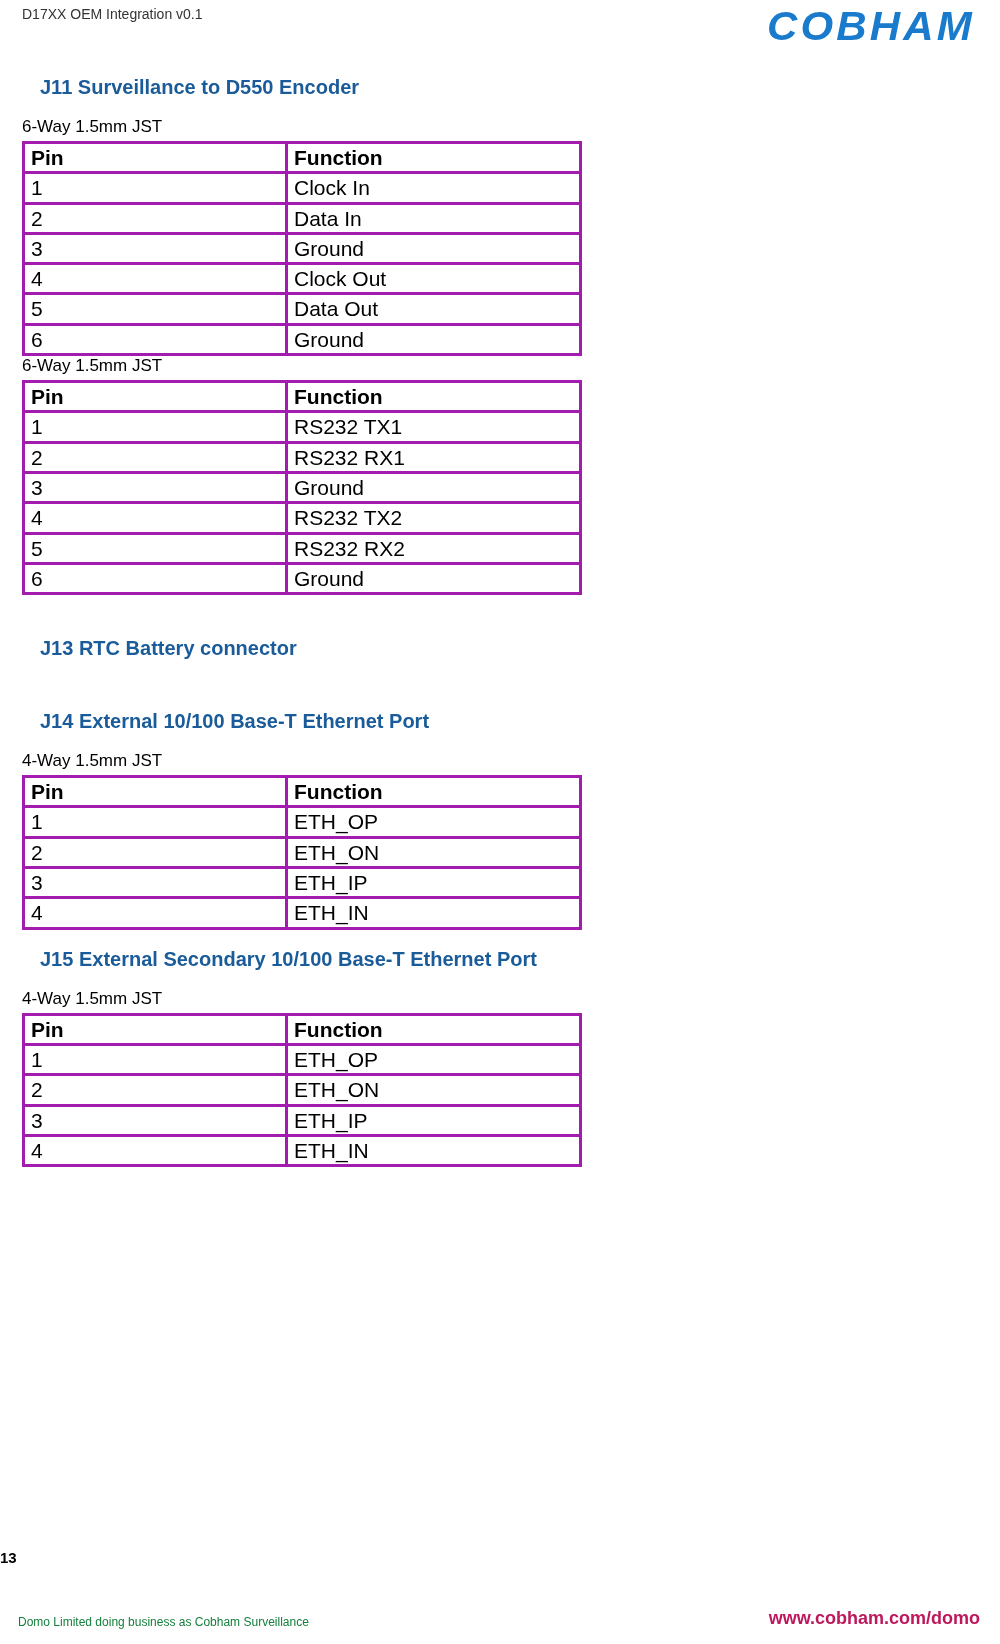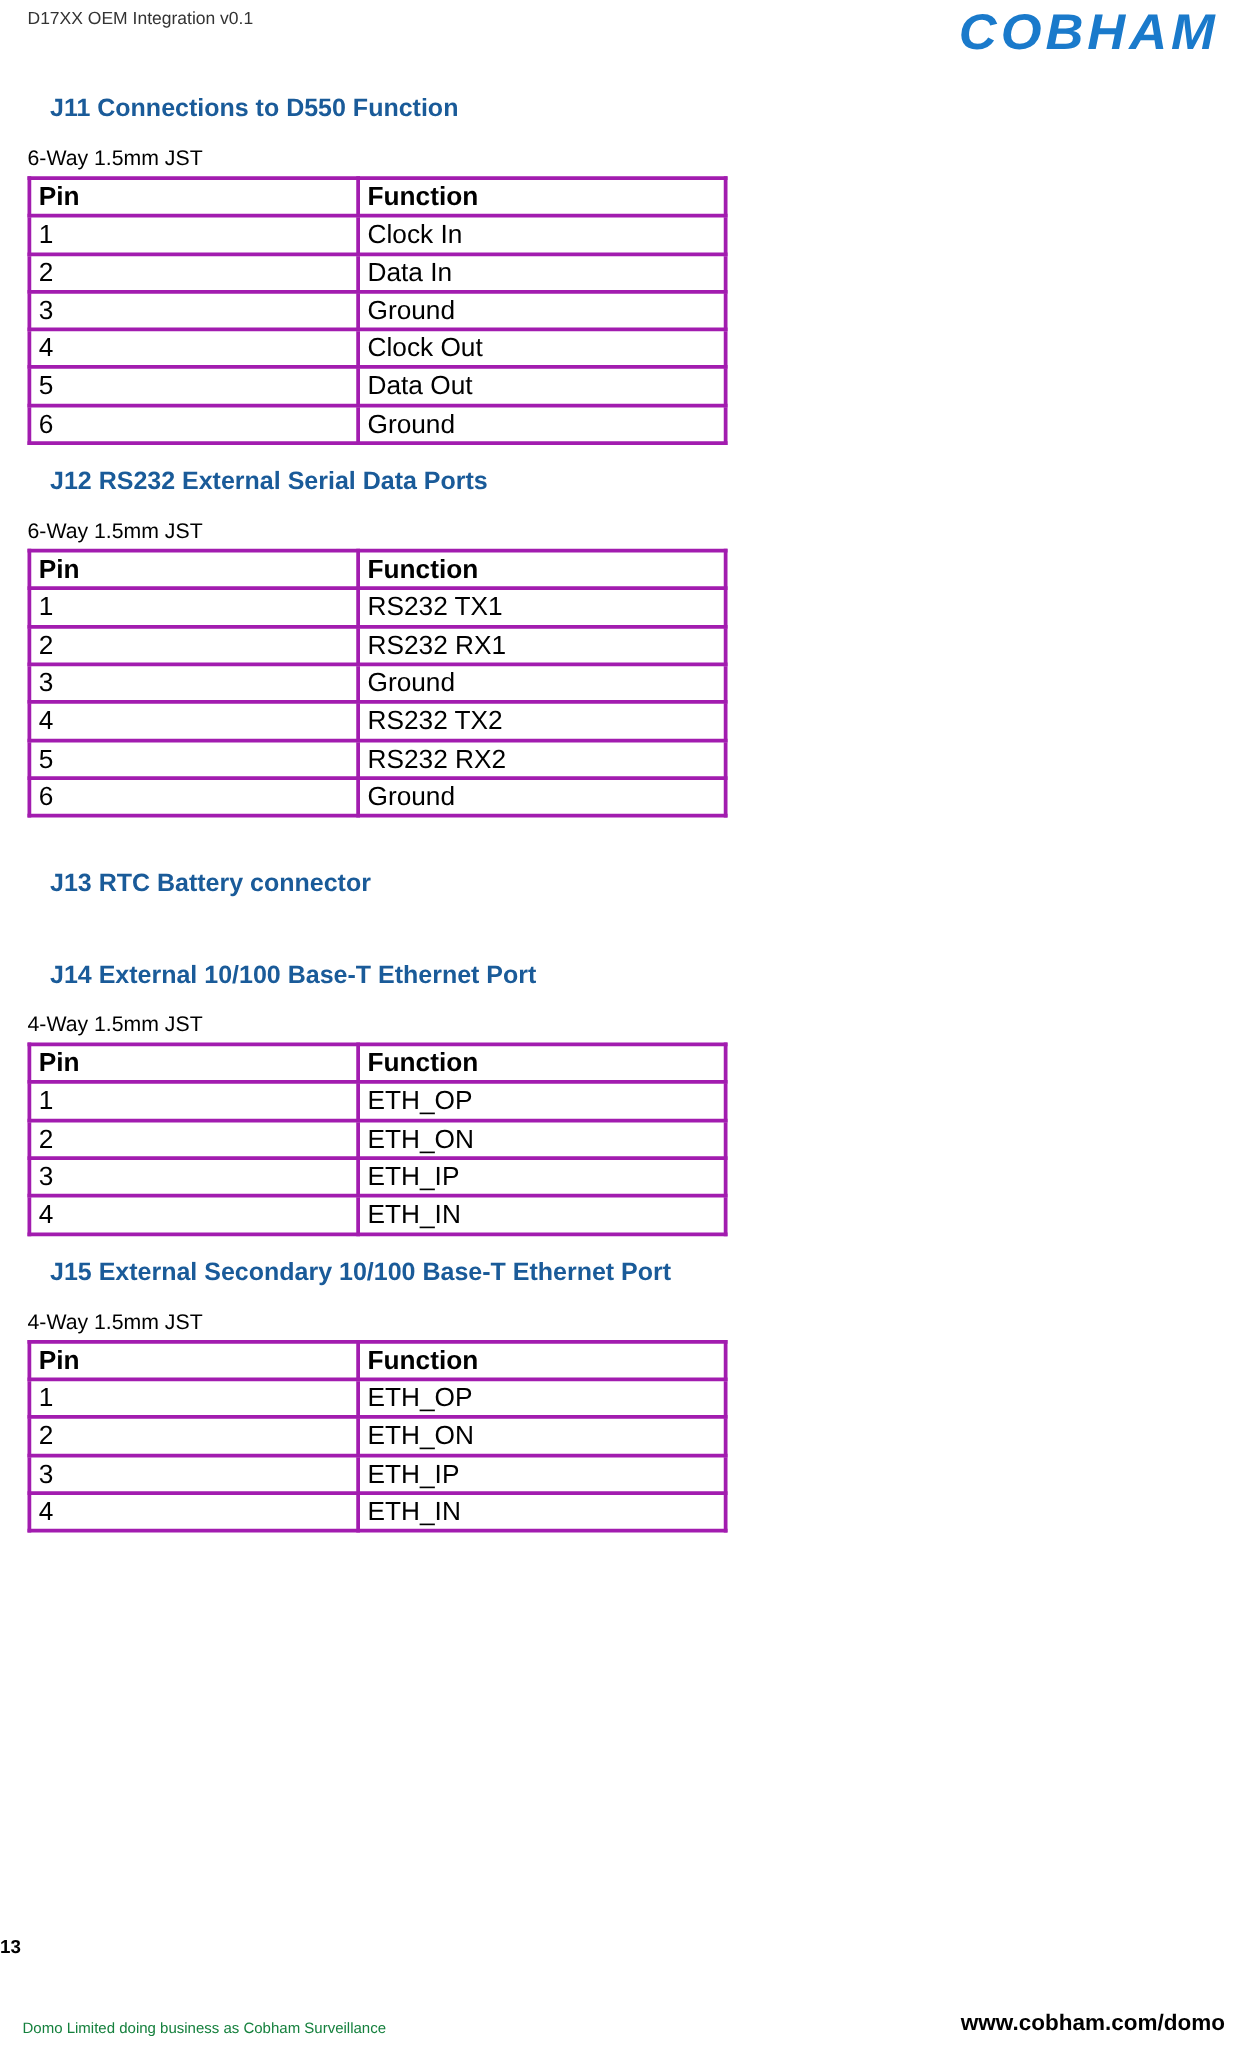--- a/index.html
+++ b/index.html
@@ -94,38 +94,38 @@
       font-size: 12px;
       color: #15803d;
       font-family: Tahoma, Verdana, sans-serif;
     }
     .footer-right {
       position: absolute;
       bottom: 15px;
       right: 20px;
       font-size: 18px;
       font-weight: bold;
-      color: #000000;
+      color: #be185d;
       font-family: Tahoma, Verdana, sans-serif;
     }
     .extra-gap {
       height: 24px;
     }
   </style>
 </head>
 <body>
 
 <div class="page-header">
   <div class="header-title">D17XX OEM Integration v0.1</div>
   <div class="logo">COBHAM</div>
 </div>
 
 <div class="content">
 
-  <div class="section-heading">J11 Connections to D550 Function</div>
+  <div class="section-heading">J11 Surveillance to D550 Encoder</div>
   <div class="subtitle">6-Way 1.5mm JST</div>
   <table class="pin-table">
     <tbody>
         <tr>
       <th>Pin</th>
       <th>Function</th>
     </tr>
     <tr>
           <td>1</td>
           <td>Clock In</td>
@@ -146,21 +146,20 @@
           <td>5</td>
           <td>Data Out</td>
         </tr>
     <tr>
           <td>6</td>
           <td>Ground</td>
         </tr>
   </tbody>
     </table>
 
-  <div class="section-heading">J12 RS232 External Serial Data Ports</div>
   <div class="subtitle">6-Way 1.5mm JST</div>
   <table class="pin-table">
     <tbody>
         <tr>
       <th>Pin</th>
       <th>Function</th>
     </tr>
     <tr>
           <td>1</td>
           <td>RS232 TX1</td>

